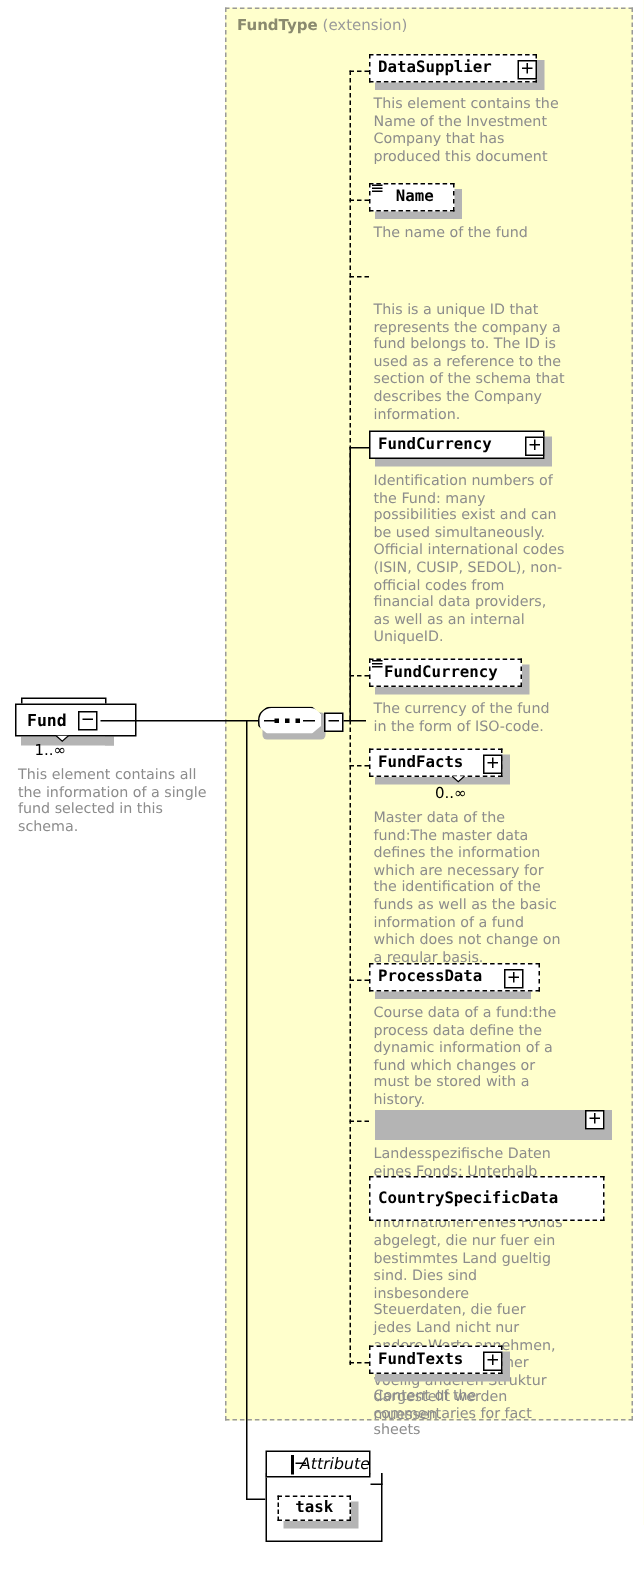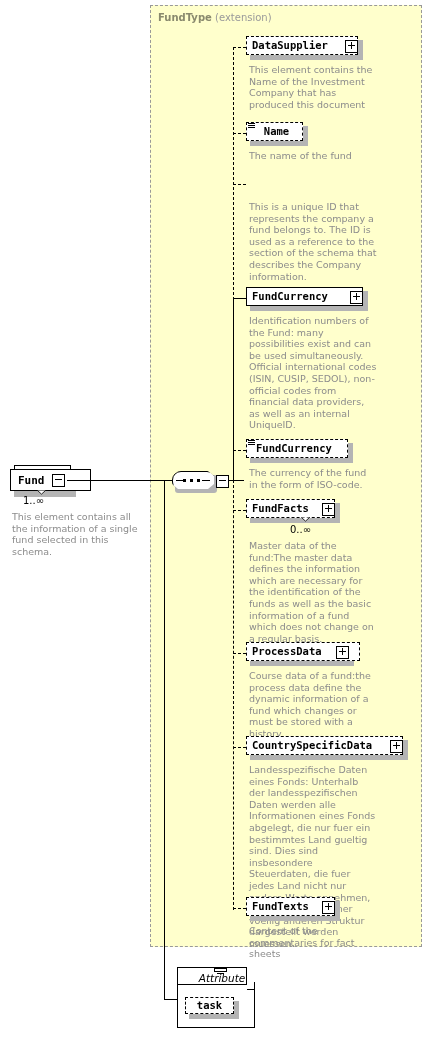--- a/index.html
+++ b/index.html
@@ -134,21 +134,21 @@
   .fund-label{
     font-family:"DejaVu Sans Mono","Liberation Mono",monospace;
     font-size:11px;font-weight:bold;color:#000;letter-spacing:0px;
   }
 
   
   .attr-panel{position:absolute;z-index:4;}
   .attr-tab{
     position:absolute;left:0;top:0;
     background:#fff;border:1px solid #000;box-sizing:border-box;
-    display:flex;align-items:center;padding-left:16px;flex-direction:column;
+    display:flex;align-items:center;padding-left:16px;
   }
   .attr-tab-label{
     font-size:10.5px;font-style:italic;color:#000;margin-left:4px;
     font-family:"DejaVu Sans","Liberation Sans",sans-serif;
   }
   .attr-body{
     position:absolute;background:#fff;border:1px solid #000;box-sizing:border-box;
   }
   .attr-notch{
     position:absolute;background:#fff;
@@ -280,21 +280,21 @@
     <div class="nbox" style="width:114px;height:19px;">
       <span class="nlabel">ProcessData</span>
     </div>
     <div class="expander plus" style="left:90px;top:4px;"></div>
   </div>
   <div class="doc" style="left:249px;top:670px;">Course data of a fund:the process data define the dynamic information of a fund which changes or must be stored with a history.</div>
 
   <div class="hdash" style="left:233px;top:747px;width:13px;"></div>
   <div class="node" style="left:246px;top:736px;width:166px;height:22px;">
     <div class="nshadow" style="left:4px;top:4px;width:158px;height:20px;"></div>
-    <div class="nbox" style="width:157px;height:19px;">
+    <div class="nbox" style="width:157px;height:30px;margin-top:48px;">
       <span class="nlabel">CountrySpecificData</span>
     </div>
     <div class="expander plus" style="left:144px;top:4px;"></div>
   </div>
   <div class="doc" style="left:249px;top:764px;">Landesspezifische Daten eines Fonds: Unterhalb der landesspezifischen Daten werden alle Informationen eines Fonds abgelegt, die nur fuer ein bestimmtes Land gueltig sind. Dies sind insbesondere Steuerdaten, die fuer jedes Land nicht nur andere Werte annehmen, sondern auch in einer voellig anderen Struktur dargestellt werden muessen.</div>
 
   <div class="hdash" style="left:233px;top:908px;width:13px;"></div>
   <div class="node" style="left:246px;top:897px;width:104px;height:22px;text-align:center;">
     <div class="nshadow" style="left:4px;top:4px;width:90px;height:20px;"></div>
     <div class="nbox" style="width:89px;height:19px;">

